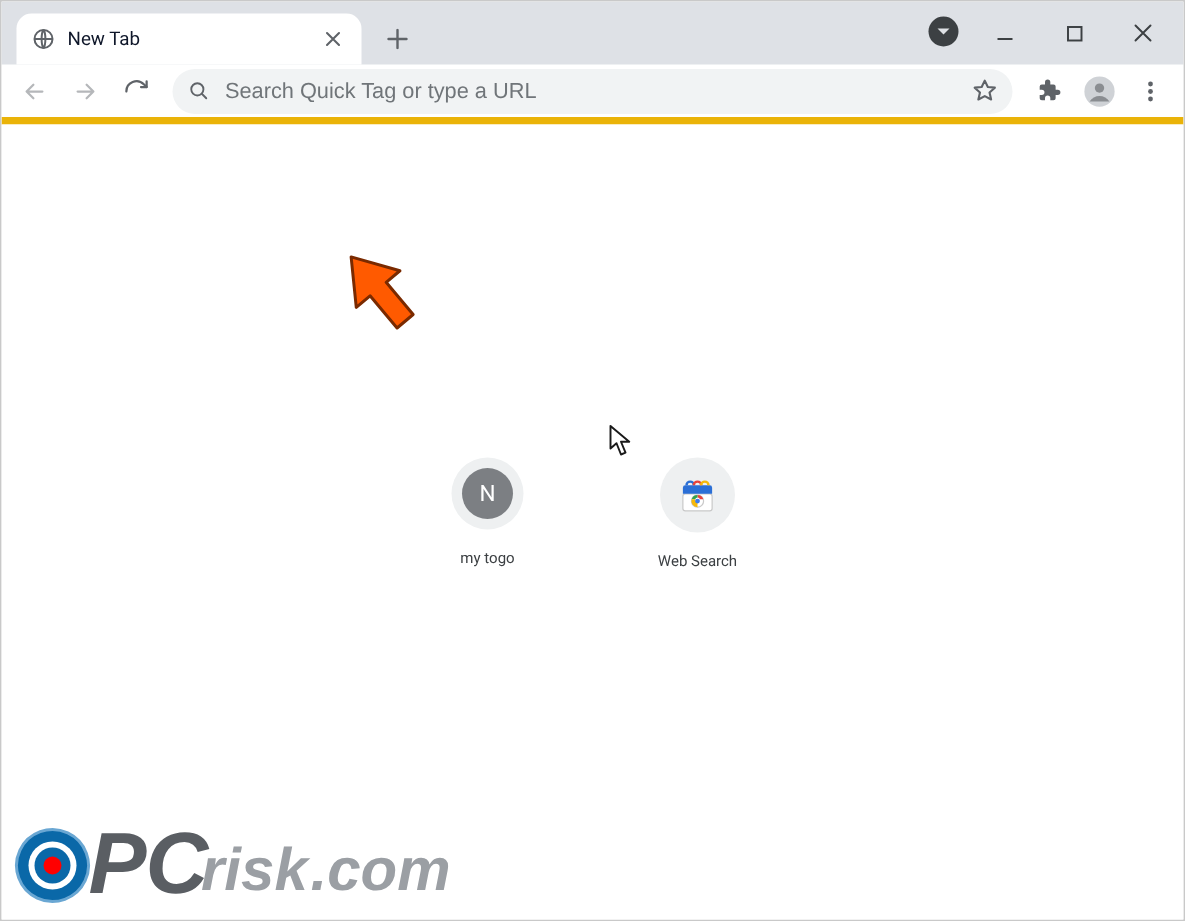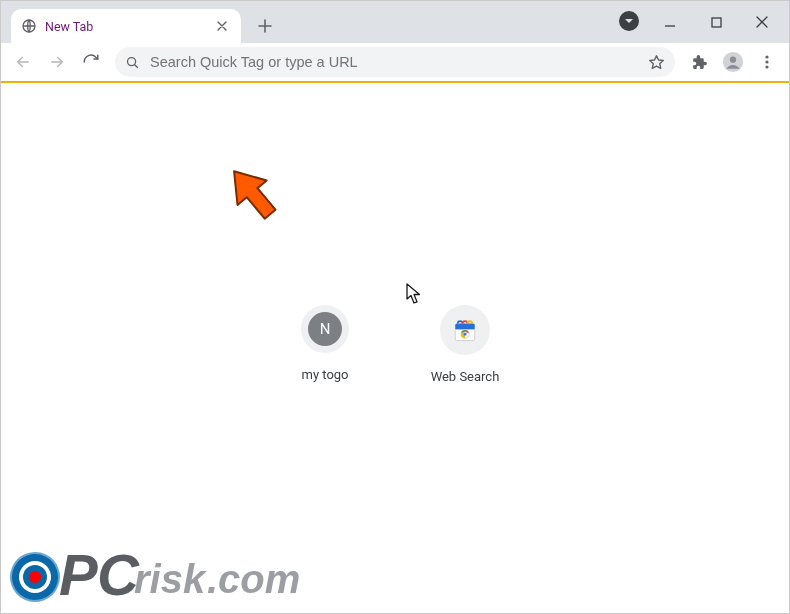--- a/index.html
+++ b/index.html
@@ -24,21 +24,21 @@
     margin-left: 10px;
     height: 34px;
     width: 230px;
     background: #fff;
     border-top-left-radius: 10px;
     border-top-right-radius: 10px;
     display: flex;
     align-items: center;
     padding: 0 10px;
     font-size: 12.5px;
-    color: #701a75;
+    color: #0f172a;
     gap: 8px;
     position: relative;
   }
   .tab .favicon {
     width: 16px; height: 16px;
     display: flex; align-items:center; justify-content:center;
     color: #5f6368;
   }
   .tab .title { flex: 1; white-space: nowrap; overflow: hidden; text-overflow: ellipsis; }
   .tab .close {
@@ -66,21 +66,21 @@
     width:20px; height:20px; border-radius:50%;
     background:#3c4043; display:flex; align-items:center; justify-content:center;
     cursor:pointer;
   }
   .account-chip svg { fill:#dee1e6; }
 
   
   .toolbar {
     height: 40px;
     background:#fff;
-    border-bottom:2px solid #eab308;
+    border-bottom:5px solid #eab308;
     display:flex; align-items:center;
     padding: 0 6px;
     gap: 2px;
     justify-content: center;
   }
   .tbtn {
     width:32px; height:32px;
     display:flex; align-items:center; justify-content:center;
     color:#5f6368; border-radius:50%; cursor:pointer;
   }
@@ -116,21 +116,21 @@
   }
   .shortcut .bubble.inner-letter {
      width:48px; height:48px; border-radius:50%; background:#eef0f1;
      display:flex; align-items:center; justify-content:center;
   }
   .shortcut .bubble .letter-core{
      width:34px; height:34px; border-radius:50%; background:#7c7f83;
      color:#fff; display:flex; align-items:center; justify-content:center;
      font-size:15px;
   }
-  .shortcut .label { font-size:13px; color:#3c4043; text-align:center; white-space:nowrap; }
+  .shortcut .label { font-size:10px; color:#3c4043; text-align:center; white-space:nowrap; }
 
   
   .arrow-annot {
     position:absolute; left:218px; top:77px; pointer-events:none;
   }
   
   .cursor-annot { position:absolute; left:405px; top:200px; pointer-events:none; }
 
   
   .watermark {

